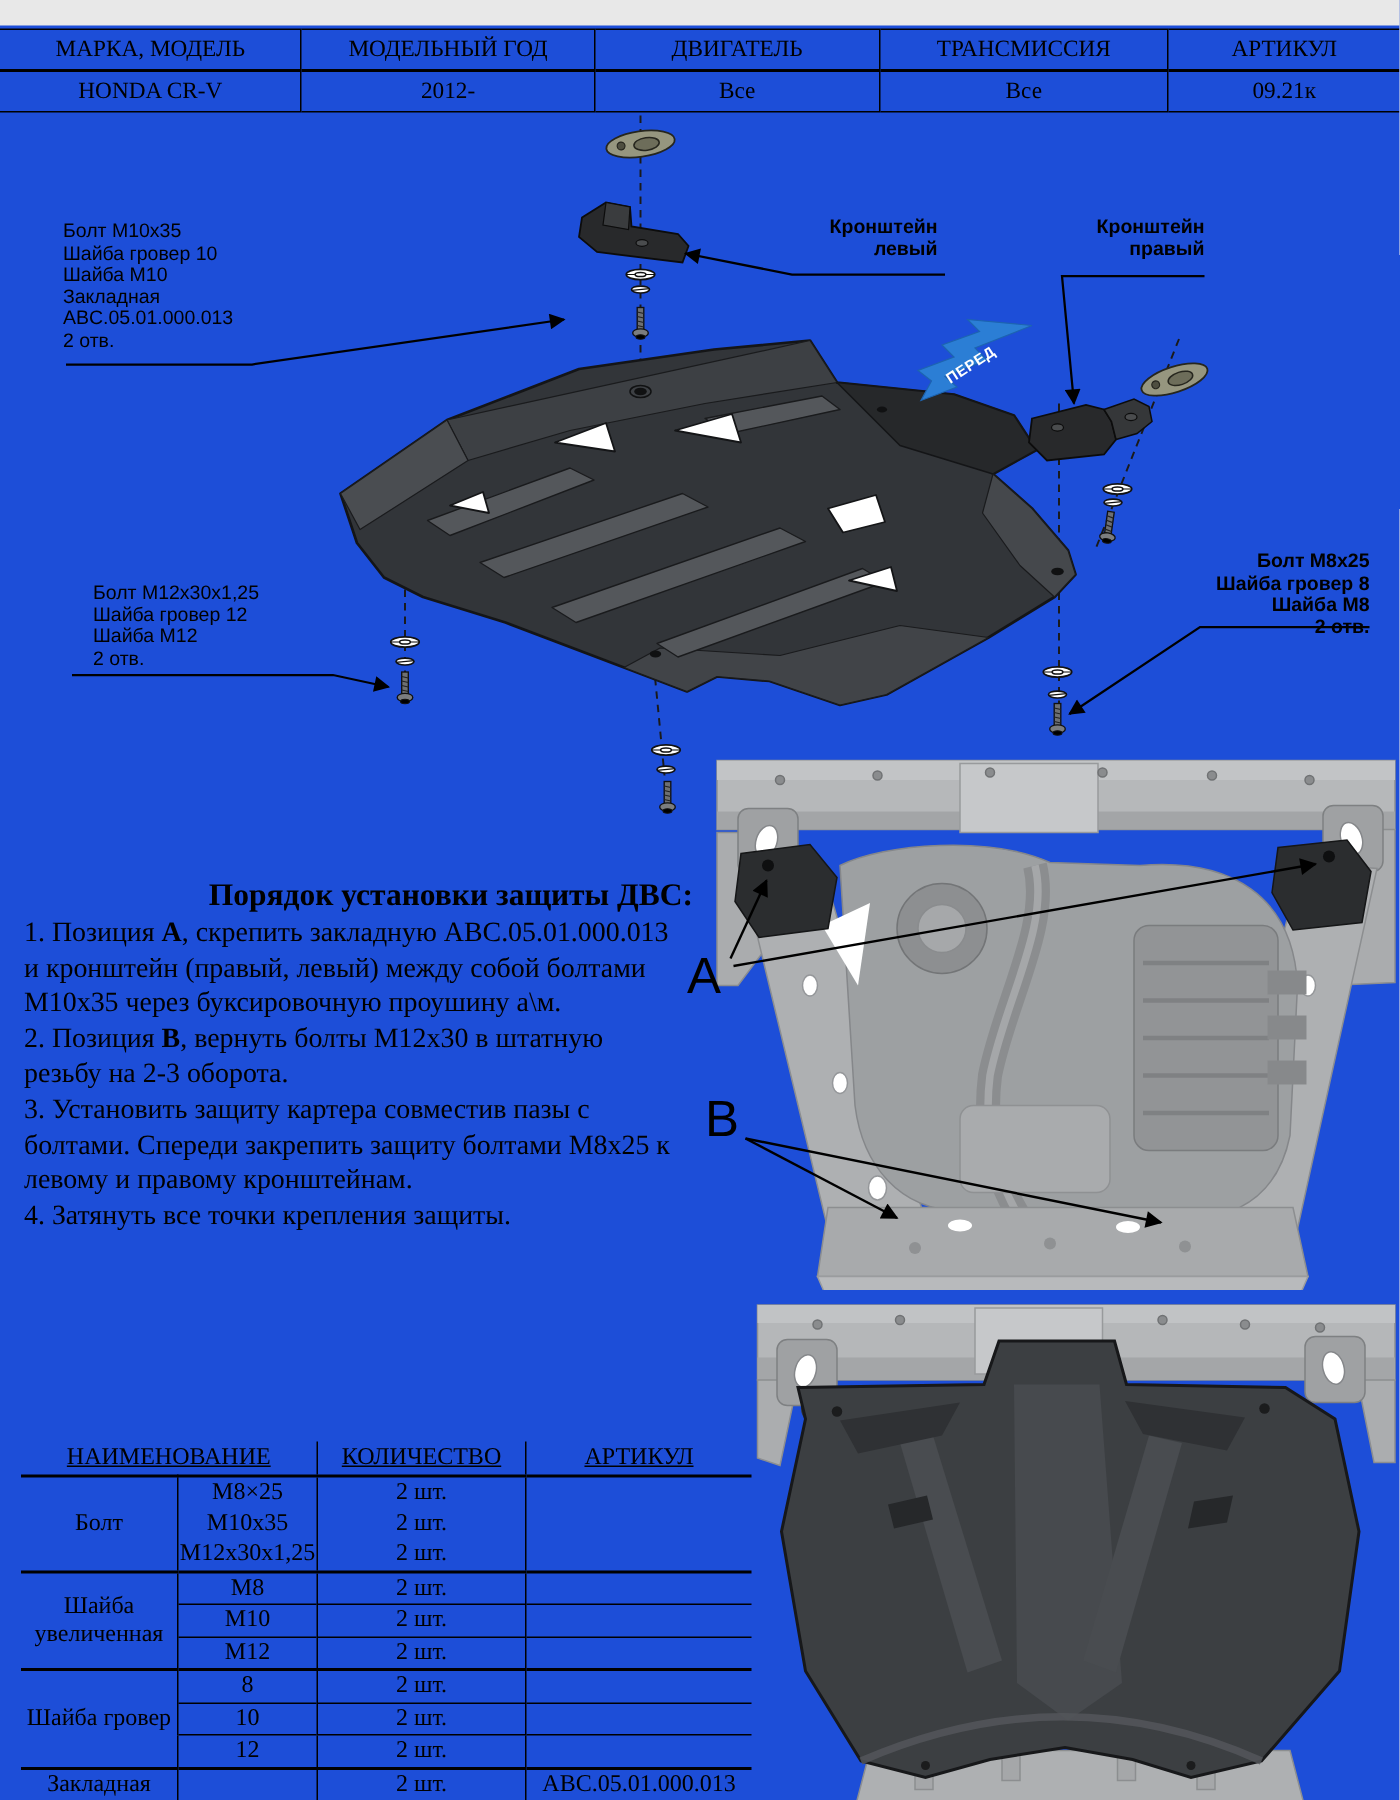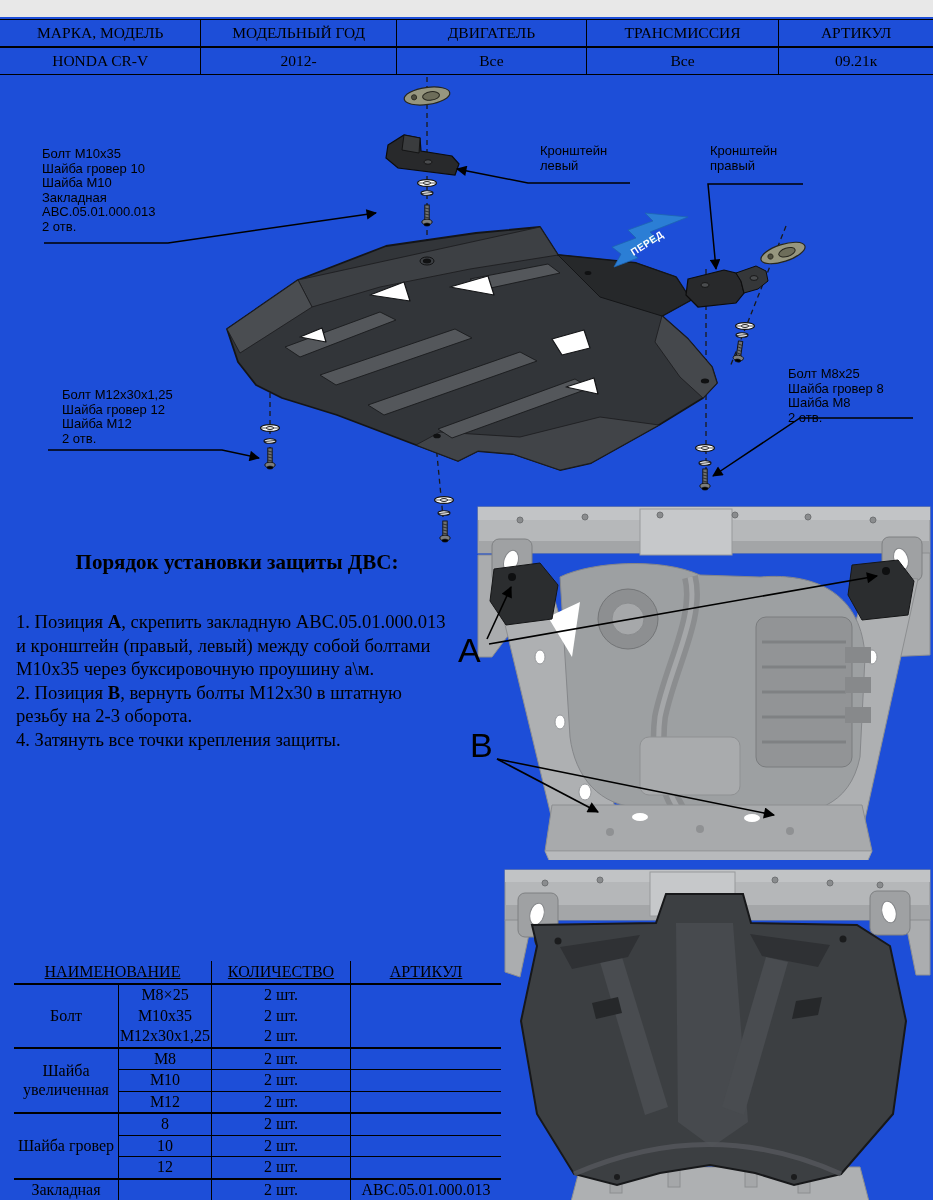--- a/index.html
+++ b/index.html
@@ -8,23 +8,23 @@
   
   table.head{position:absolute;left:0;top:2px;width:933px;border-collapse:collapse;
              border-top:1.4px solid #000;font-size:15.5px;}
   table.head td{text-align:center;vertical-align:middle;height:26px;padding:0 4px;}
   table.head td+td{border-left:1.4px solid #000;}
   table.head tr.hrow td{border-bottom:2.6px solid #000;}
   table.head tr.vrow td{border-bottom:1.9px solid #000;border-radius:13px;}
   
   .callout{position:absolute;font-family:"Liberation Sans",sans-serif;font-size:13px;
            line-height:14.6px;white-space:nowrap;}
-  .callout.right{text-align:left;}
+  .callout.right{text-align:right;font-weight:bold;}
   
-  .instr-title{position:absolute;left:12px;top:533px;width:450px;text-align:center;
+  .instr-title{position:absolute;left:12px;top:567px;width:450px;text-align:right;
                font-weight:bold;font-size:21px;}
   .steps{position:absolute;left:16px;top:593px;width:442px;font-size:18.6px;line-height:23.6px;}
   .steps .b{font-weight:bold;}
   .kit-title{position:absolute;left:12px;top:896px;width:450px;text-align:center;
              font-weight:bold;font-size:20px;}
   
   table.kit{position:absolute;left:14px;top:944px;border-collapse:collapse;font-size:16px;}
   table.kit th{font-weight:normal;border-bottom:2.6px solid #000;height:22px;padding:0 6px;text-decoration:underline;}
   table.kit td{text-align:center;vertical-align:middle;height:20.5px;padding:0 0;}
   table.kit .cw-name{width:104px;}  table.kit .cw-size{width:92px;}
@@ -343,20 +343,21 @@
         <circle cx="617" cy="1160" r="3"></circle>
           <circle cx="794" cy="1160" r="3"></circle>
       </g>
     </g>
   </svg>
 
   <div class="instr-title">Порядок установки защиты ДВС:</div>
   <div class="steps">
       <div><span>1.  Позиция </span><span class="b">А</span><span>, скрепить закладную ABC.05.01.000.013 и кронштейн (правый, левый) между собой болтами М10х35 через буксировочную проушину а\м.</span></div>
       <div><span>2.  Позиция </span><span class="b">В</span><span>, вернуть болты М12х30 в штатную резьбу на  2-3 оборота.</span></div>
+      <div><span>3.  Установить защиту картера совместив пазы с болтами. Спереди закрепить защиту болтами М8х25 к левому и правому кронштейнам.</span></div>
       <div><span>4.  Затянуть все точки крепления защиты.</span></div>
     </div>
 
 
   <table class="kit">
     <tbody>
         <tr>
       <th colspan="2" class="cw-name">НАИМЕНОВАНИЕ</th>
       <th class="vl cw-qty">КОЛИЧЕСТВО</th>
       <th class="vl cw-art">АРТИКУЛ</th>

